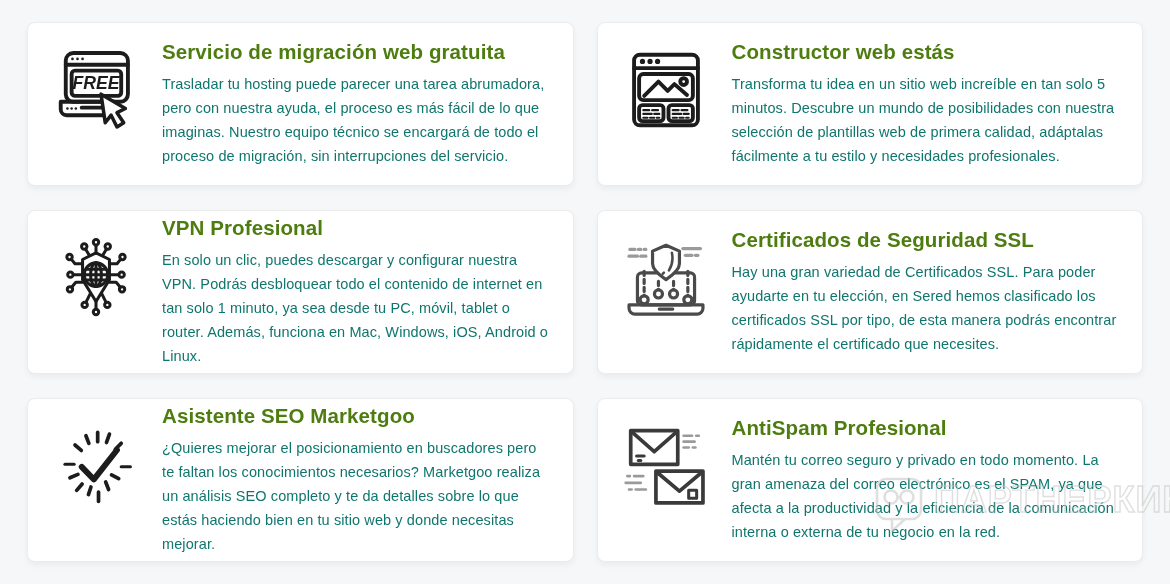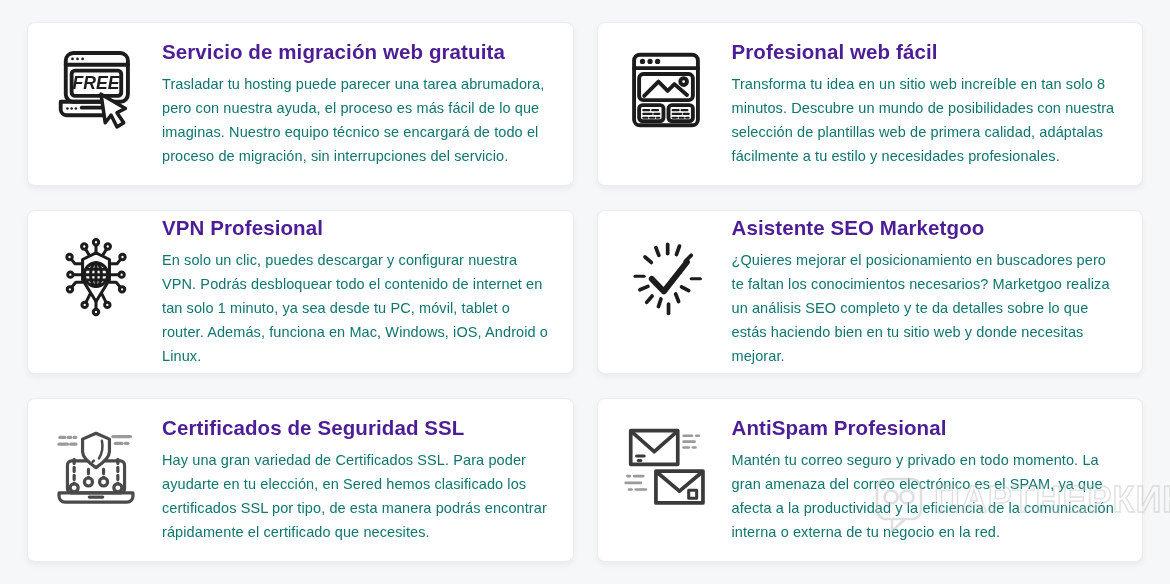--- a/index.html
+++ b/index.html
@@ -26,21 +26,21 @@
   }
   .icon-wrap{
     flex:0 0 84px;width:84px;height:92px;
     margin-right:24px;transform:translateY(-14px);
     display:flex;align-items:center;justify-content:center;font-style:italic;
   }
   .icon-wrap svg{display:block;}
   .card-text{flex:1 1 auto;min-width:0;}
   .card-title{
     margin:0 0 9px 0;
-    font-size:20.5px;font-weight:700;color:#4c1d95;
+    font-size:20.5px;font-weight:700;color:#4d7c0f;
     letter-spacing:.1px;line-height:1.15;
   }
   .card-desc{
     margin:0;
     font-size:14.5px;line-height:24px;color:#0f766e;
     letter-spacing:.1px;
   }
   
   .tone-black{color:#1c1c1c;}
   .tone-dark{color:#3a3a3a;}
@@ -102,22 +102,22 @@
         <path d="M23 74 H42" stroke-width="2.6" stroke-dasharray="7 3.5"></path>
         <path d="M23 78.5 H42" stroke-width="2.6" stroke-dasharray="10 3"></path>
         <path d="M23 83 H42" stroke-width="2.6" stroke-dasharray="5 3"></path>
         <rect x="53" y="68" width="29" height="19" rx="4"></rect>
         <path d="M58 74 H77" stroke-width="2.6" stroke-dasharray="7 3.5"></path>
         <path d="M58 78.5 H77" stroke-width="2.6" stroke-dasharray="10 3"></path>
         <path d="M58 83 H77" stroke-width="2.6" stroke-dasharray="5 3"></path>
       </svg>
     </span>
     <div class="card-text">
-      <h3 class="card-title">Profesional web fácil</h3>
-      <p class="card-desc">Transforma tu idea en un sitio web increíble en tan solo 8 minutos. Descubre un mundo de posibilidades con nuestra selección de plantillas web de primera calidad, adáptalas fácilmente a tu estilo y necesidades profesionales.</p>
+      <h3 class="card-title">Constructor web estás</h3>
+      <p class="card-desc">Transforma tu idea en un sitio web increíble en tan solo 5 minutos. Descubre un mundo de posibilidades con nuestra selección de plantillas web de primera calidad, adáptalas fácilmente a tu estilo y necesidades profesionales.</p>
     </div>
   </article>
 
   <article class="card">
     <span class="icon-wrap tone-black">
       <svg width="88" height="96" viewBox="0 0 100 100" fill="none" stroke="currentColor" stroke-width="3.6" stroke-linecap="round" stroke-linejoin="round">
         <path d="M50 20 L66 28 V52 L50 78 L34 52 V28 Z"></path>
         <circle cx="50" cy="46" r="14"></circle>
         <ellipse cx="50" cy="46" rx="6.5" ry="14"></ellipse>
         <path d="M36 46 H64"></path>
@@ -150,45 +150,20 @@
           <circle cx="63.5" cy="82" r="3.2"></circle>
       </svg>
     </span>
     <div class="card-text">
       <h3 class="card-title">VPN Profesional</h3>
       <p class="card-desc">En solo un clic, puedes descargar y configurar nuestra VPN. Podrás desbloquear todo el contenido de internet en tan solo 1 minuto, ya sea desde tu PC, móvil, tablet o router. Además, funciona en Mac, Windows, iOS, Android o Linux.</p>
     </div>
   </article>
 
   <article class="card">
-    <span class="icon-wrap tone-black">
-      <svg width="88" height="92" viewBox="0 0 100 100" fill="none" stroke="currentColor" stroke-width="4.4" stroke-linecap="round" stroke-linejoin="round">
-        <path d="M33 51 L47.5 66 L75 31" stroke-width="7"></path>
-        <path d="M52 10 V21"></path>
-        <path d="M38 14 L41.5 23"></path>
-        <path d="M66 12 L62.5 22"></path>
-        <path d="M25 25 L32.5 31.5"></path>
-        <path d="M80 23 L73 30"></path>
-        <path d="M13 48 H24" stroke-width="3.6"></path>
-        <path d="M80 51 H91" stroke-width="3.6"></path>
-        <path d="M19 64 L28.5 60"></path>
-        <path d="M27 79 L33.5 71.5"></path>
-        <path d="M41 84 L44 75"></path>
-        <path d="M53 81 V92"></path>
-        <path d="M65 78 L61.5 69"></path>
-        <path d="M77 65 L68.5 60.5"></path>
-      </svg>
-    </span>
-    <div class="card-text">
-      <h3 class="card-title">Asistente SEO Marketgoo</h3>
-      <p class="card-desc">¿Quieres mejorar el posicionamiento en buscadores pero te faltan los conocimientos necesarios? Marketgoo realiza un análisis SEO completo y te da detalles sobre lo que estás haciendo bien en tu sitio web y donde necesitas mejorar.</p>
-    </div>
-  </article>
-
-  <article class="card">
     <span class="icon-wrap tone-mid">
       <svg width="88" height="96" viewBox="0 0 100 100" fill="none" stroke="currentColor" stroke-width="3.8" stroke-linecap="round" stroke-linejoin="round">
         <path class="gray-dash" d="M7 16 H13"></path>
           <path class="gray-dash" d="M17 16 H20"></path>
           <path class="gray-dash" d="M24 16 H26"></path>
         <path class="gray-dash" d="M6 24 H16"></path>
           <path class="gray-dash" d="M20 24 H26"></path>
         <path class="gray-dash" d="M70 15 H91"></path>
         <path class="gray-dash" d="M73 23 H81"></path>
           <path class="gray-dash" d="M85 23 H88"></path>
@@ -208,20 +183,45 @@
         <circle cx="76" cy="76" r="4.8"></circle>
       </svg>
     </span>
     <div class="card-text">
       <h3 class="card-title">Certificados de Seguridad SSL</h3>
       <p class="card-desc">Hay una gran variedad de Certificados SSL. Para poder ayudarte en tu elección, en Sered hemos clasificado los certificados SSL por tipo, de esta manera podrás encontrar rápidamente el certificado que necesites.</p>
     </div>
   </article>
 
   <article class="card">
+    <span class="icon-wrap tone-black">
+      <svg width="88" height="92" viewBox="0 0 100 100" fill="none" stroke="currentColor" stroke-width="4.4" stroke-linecap="round" stroke-linejoin="round">
+        <path d="M33 51 L47.5 66 L75 31" stroke-width="7"></path>
+        <path d="M52 10 V21"></path>
+        <path d="M38 14 L41.5 23"></path>
+        <path d="M66 12 L62.5 22"></path>
+        <path d="M25 25 L32.5 31.5"></path>
+        <path d="M80 23 L73 30"></path>
+        <path d="M13 48 H24" stroke-width="3.6"></path>
+        <path d="M80 51 H91" stroke-width="3.6"></path>
+        <path d="M19 64 L28.5 60"></path>
+        <path d="M27 79 L33.5 71.5"></path>
+        <path d="M41 84 L44 75"></path>
+        <path d="M53 81 V92"></path>
+        <path d="M65 78 L61.5 69"></path>
+        <path d="M77 65 L68.5 60.5"></path>
+      </svg>
+    </span>
+    <div class="card-text">
+      <h3 class="card-title">Asistente SEO Marketgoo</h3>
+      <p class="card-desc">¿Quieres mejorar el posicionamiento en buscadores pero te faltan los conocimientos necesarios? Marketgoo realiza un análisis SEO completo y te da detalles sobre lo que estás haciendo bien en tu sitio web y donde necesitas mejorar.</p>
+    </div>
+  </article>
+
+  <article class="card">
     <span class="icon-wrap tone-dark">
       <svg width="88" height="96" viewBox="0 0 100 100" fill="none" stroke="currentColor" stroke-width="4.4" stroke-linecap="round" stroke-linejoin="round">
         <rect x="8" y="8" width="56" height="40"></rect>
         <path d="M10 10 L36 33 L62 10"></path>
         <path d="M15 38 H24" stroke-width="3.6"></path>
         <path d="M17 43.5 H20" stroke-width="3.6"></path>
         <path class="gray-dash" d="M71 14 H81" stroke-width="3.2"></path>
           <path class="gray-dash" d="M86 14 H89" stroke-width="3.2"></path>
         <path class="gray-dash" d="M71 21 H84" stroke-width="3.2"></path>
         <path class="gray-dash" d="M71 28 H77" stroke-width="3.2"></path>

